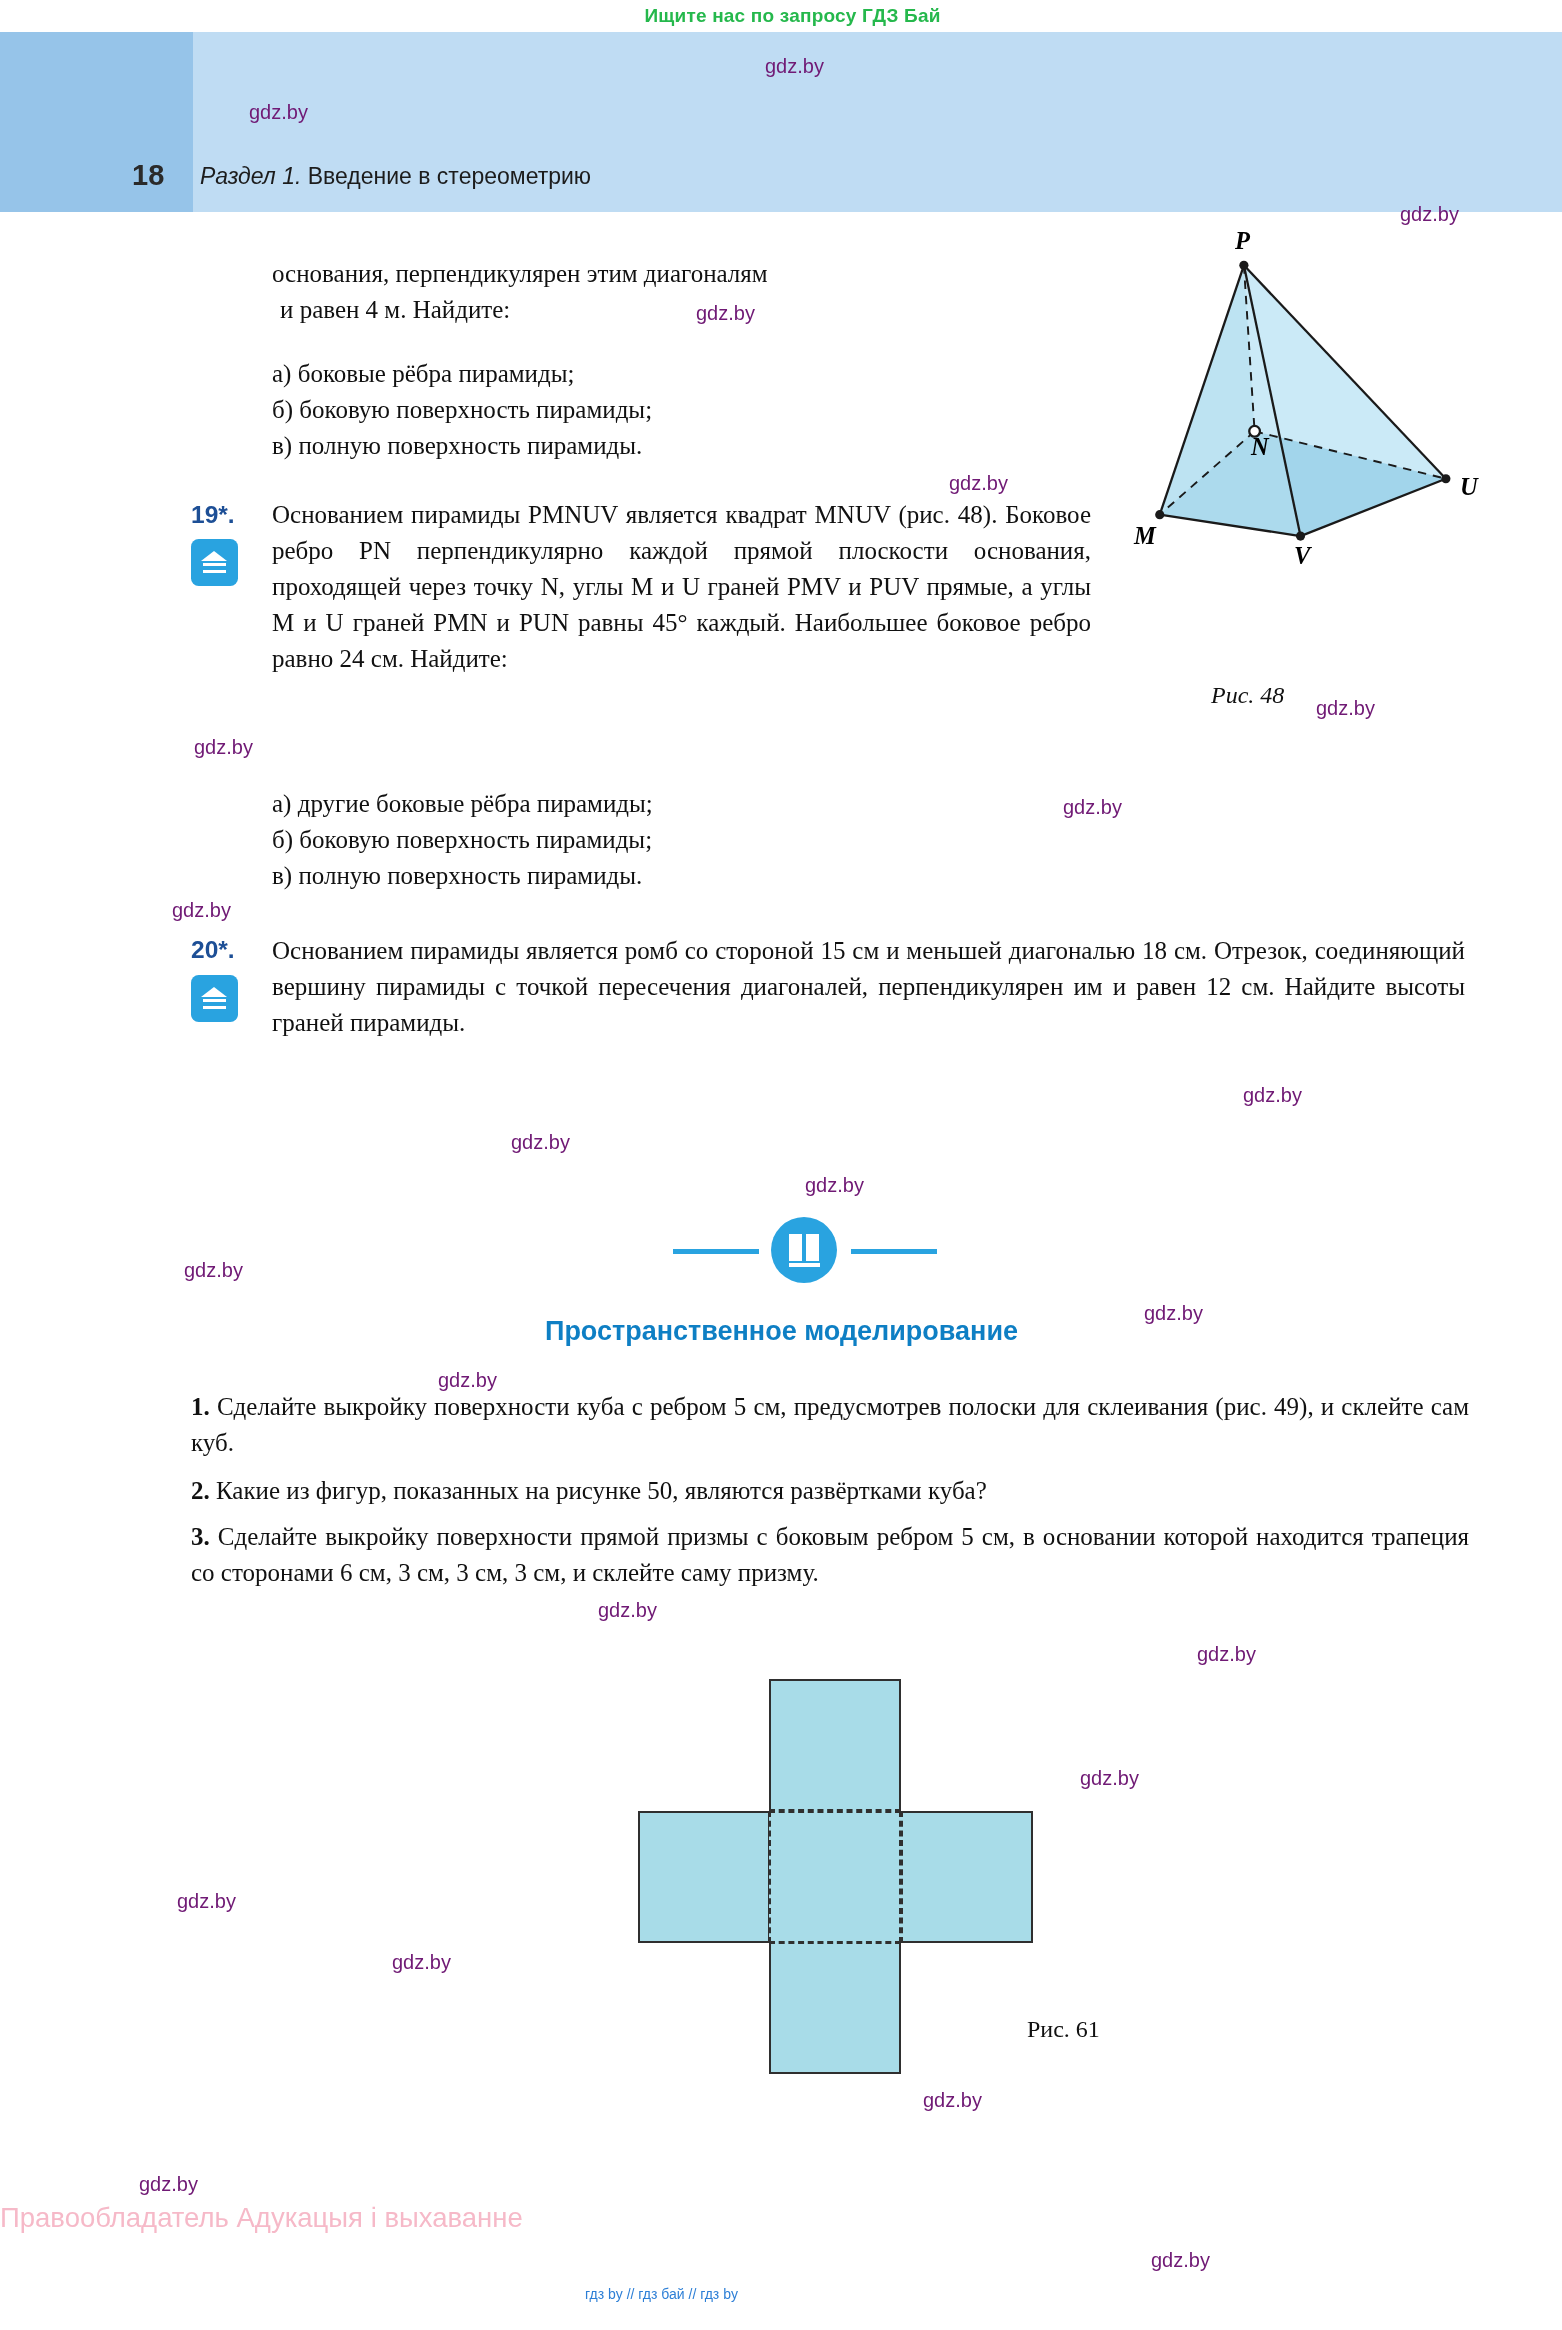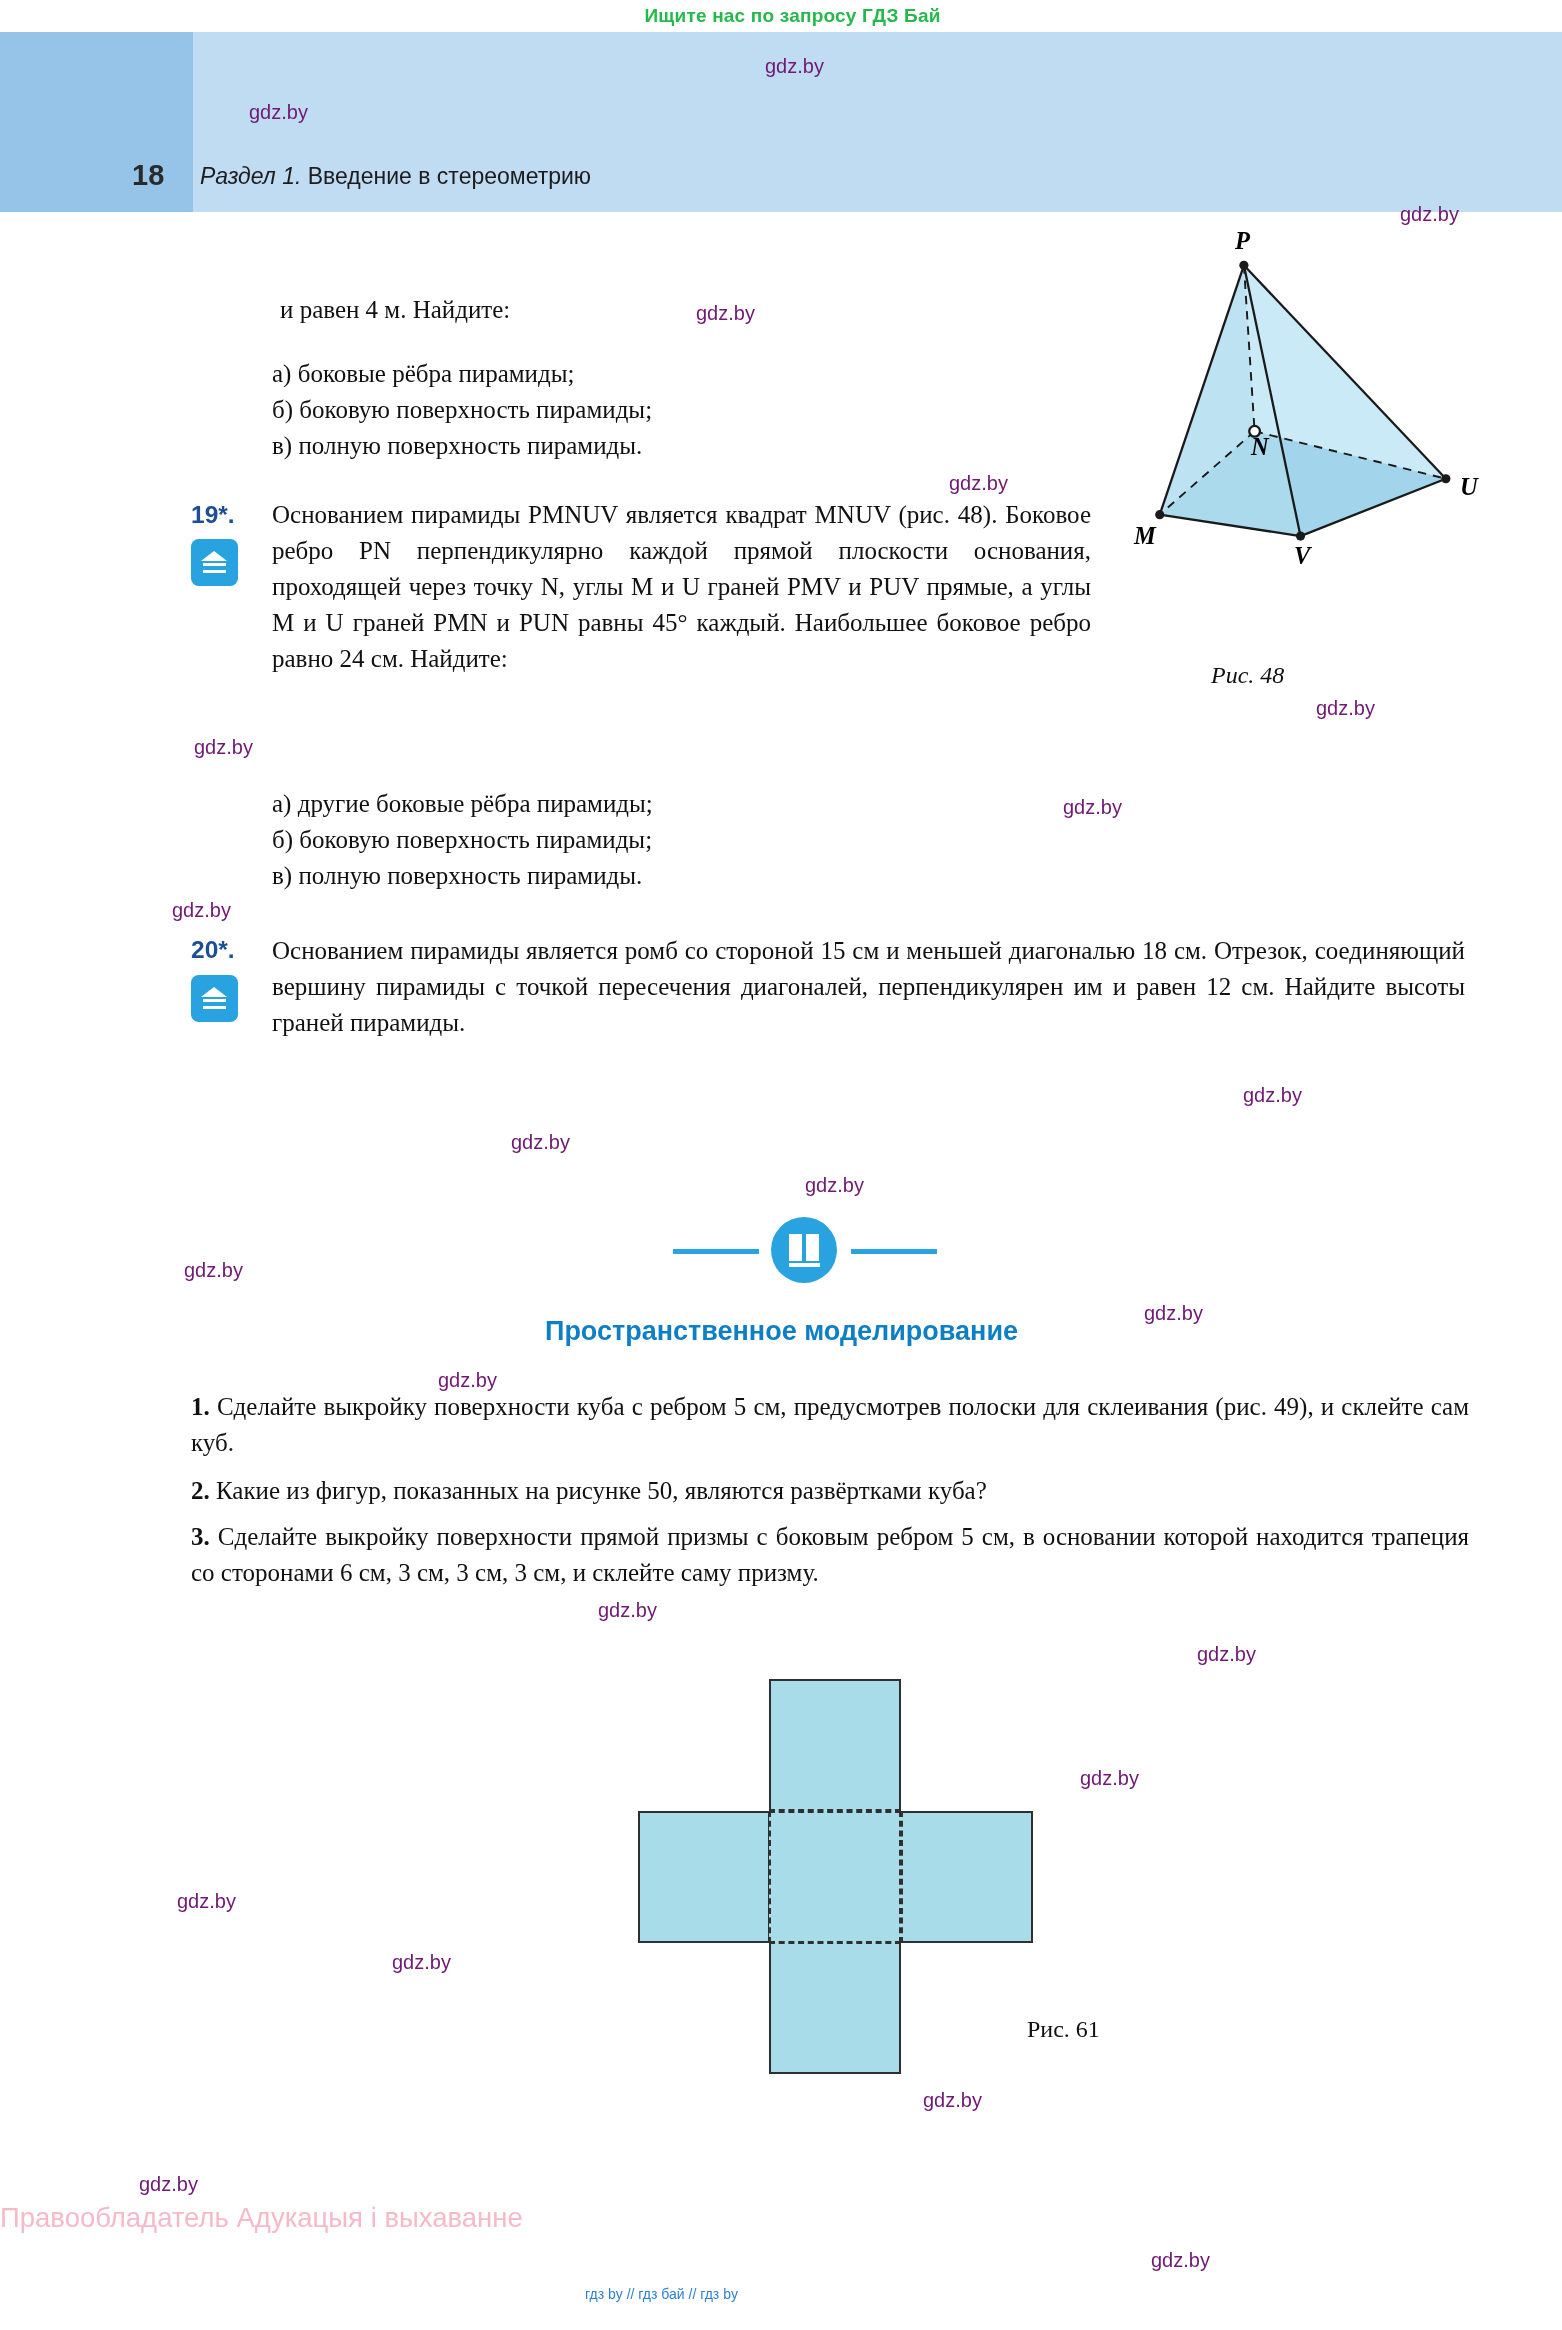--- a/index.html
+++ b/index.html
@@ -229,20 +229,21 @@
   <div class="top-banner">Ищите нас по запросу ГДЗ Бай</div>
 
   <div class="header-band"></div>
   <div class="header-band-dark"></div>
   <div class="page-number">18</div>
   <div class="header-title">
     <i>Раздел 1.</i>
     <span>Введение в стереометрию</span>
   </div>
 
+  <div class="para" style="left:272px; top:256px; width:803px;">основания, перпендикулярен этим диагоналям</div>
   <div class="para" style="left:280px; top:292px; width:803px;">и равен 4 м. Найдите:</div>
 
   <div class="para" style="left:272px; top:356px; width:803px;">а) боковые рёбра пирамиды;</div>
   <div class="para" style="left:272px; top:392px; width:803px;">б) боковую поверхность пирамиды;</div>
   <div class="para" style="left:272px; top:428px; width:803px;">в) полную поверхность пирамиды.</div>
 
   <div class="num-label" style="left:191px; top:501px;">19*.</div>
   <div class="badge" style="left:191px; top:539px;">
     <div class="bk">
       <div class="tri"></div>
@@ -289,21 +290,21 @@
       <circle cx="300" cy="400" r="6" fill="#1a1a1a"></circle>
       <circle cx="490" cy="325" r="6" fill="#1a1a1a"></circle>
       <circle cx="240" cy="263" r="7" fill="#ffffff" stroke="#1a1a1a" stroke-width="3"></circle>
     </svg>
     <div style="position:absolute; left:164px; top:-3.1px; font-size:24.5px; font-style:italic; font-weight:bold;">P</div>
     <div style="position:absolute; left:63px; top:292px; font-size:24.5px; font-style:italic; font-weight:bold;">M</div>
     <div style="position:absolute; left:180px; top:203px; font-size:24.5px; font-style:italic; font-weight:bold;">N</div>
     <div style="position:absolute; left:389px; top:243px; font-size:24.5px; font-style:italic; font-weight:bold;">U</div>
     <div style="position:absolute; left:223px; top:312px; font-size:24.5px; font-style:italic; font-weight:bold;">V</div>
   </div>
-  <div class="fig-caption" style="left:1211px; top:662px;">Рис. 48</div>
+  <div class="fig-caption" style="left:1211px; top:682px;">Рис. 48</div>
 
   <div class="divider">
     <div class="bar" style="left:673px; width:86px;"></div>
     <div class="bar" style="left:851px; width:86px;"></div>
     <div class="circle">
       <div class="bk2">
         <div class="pg" style="left:0; top:0; width:13px; height:27.5px;"></div>
         <div class="pg" style="left:17.6px; top:0; width:13px; height:27.5px;"></div>
         <div class="pg" style="left:0; top:29px; width:31px; height:3.8px;"></div>
       </div>

